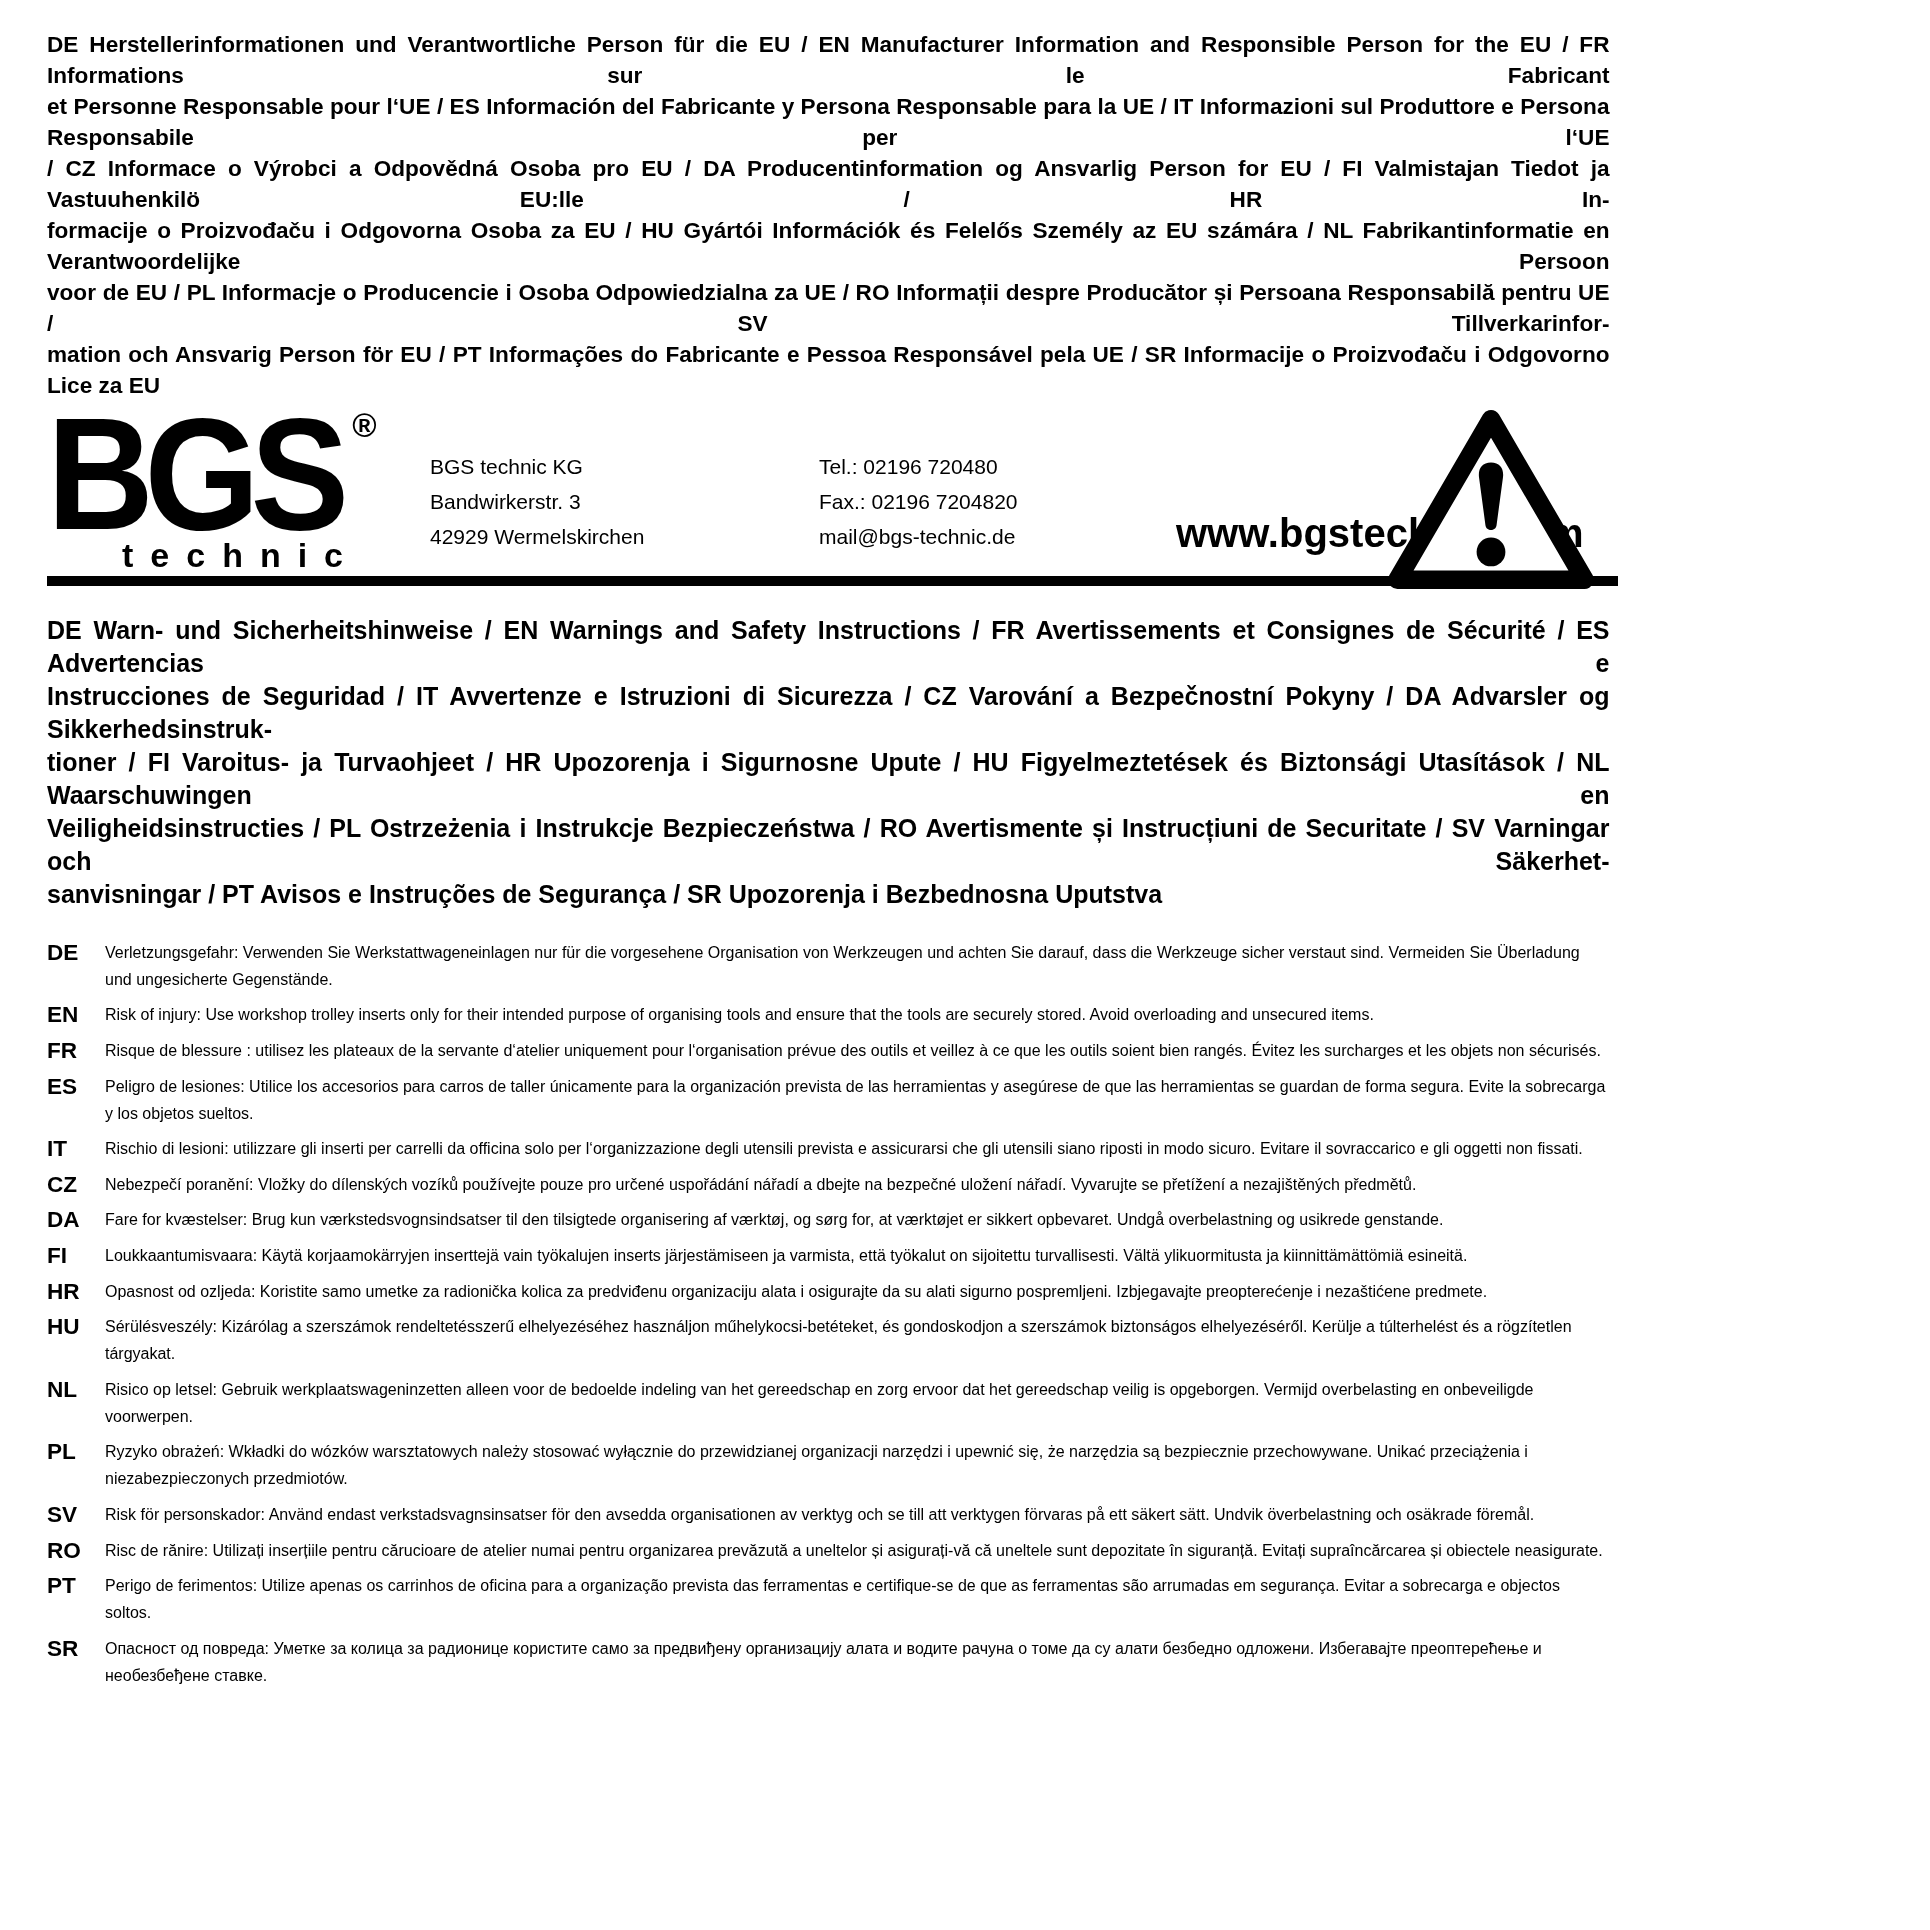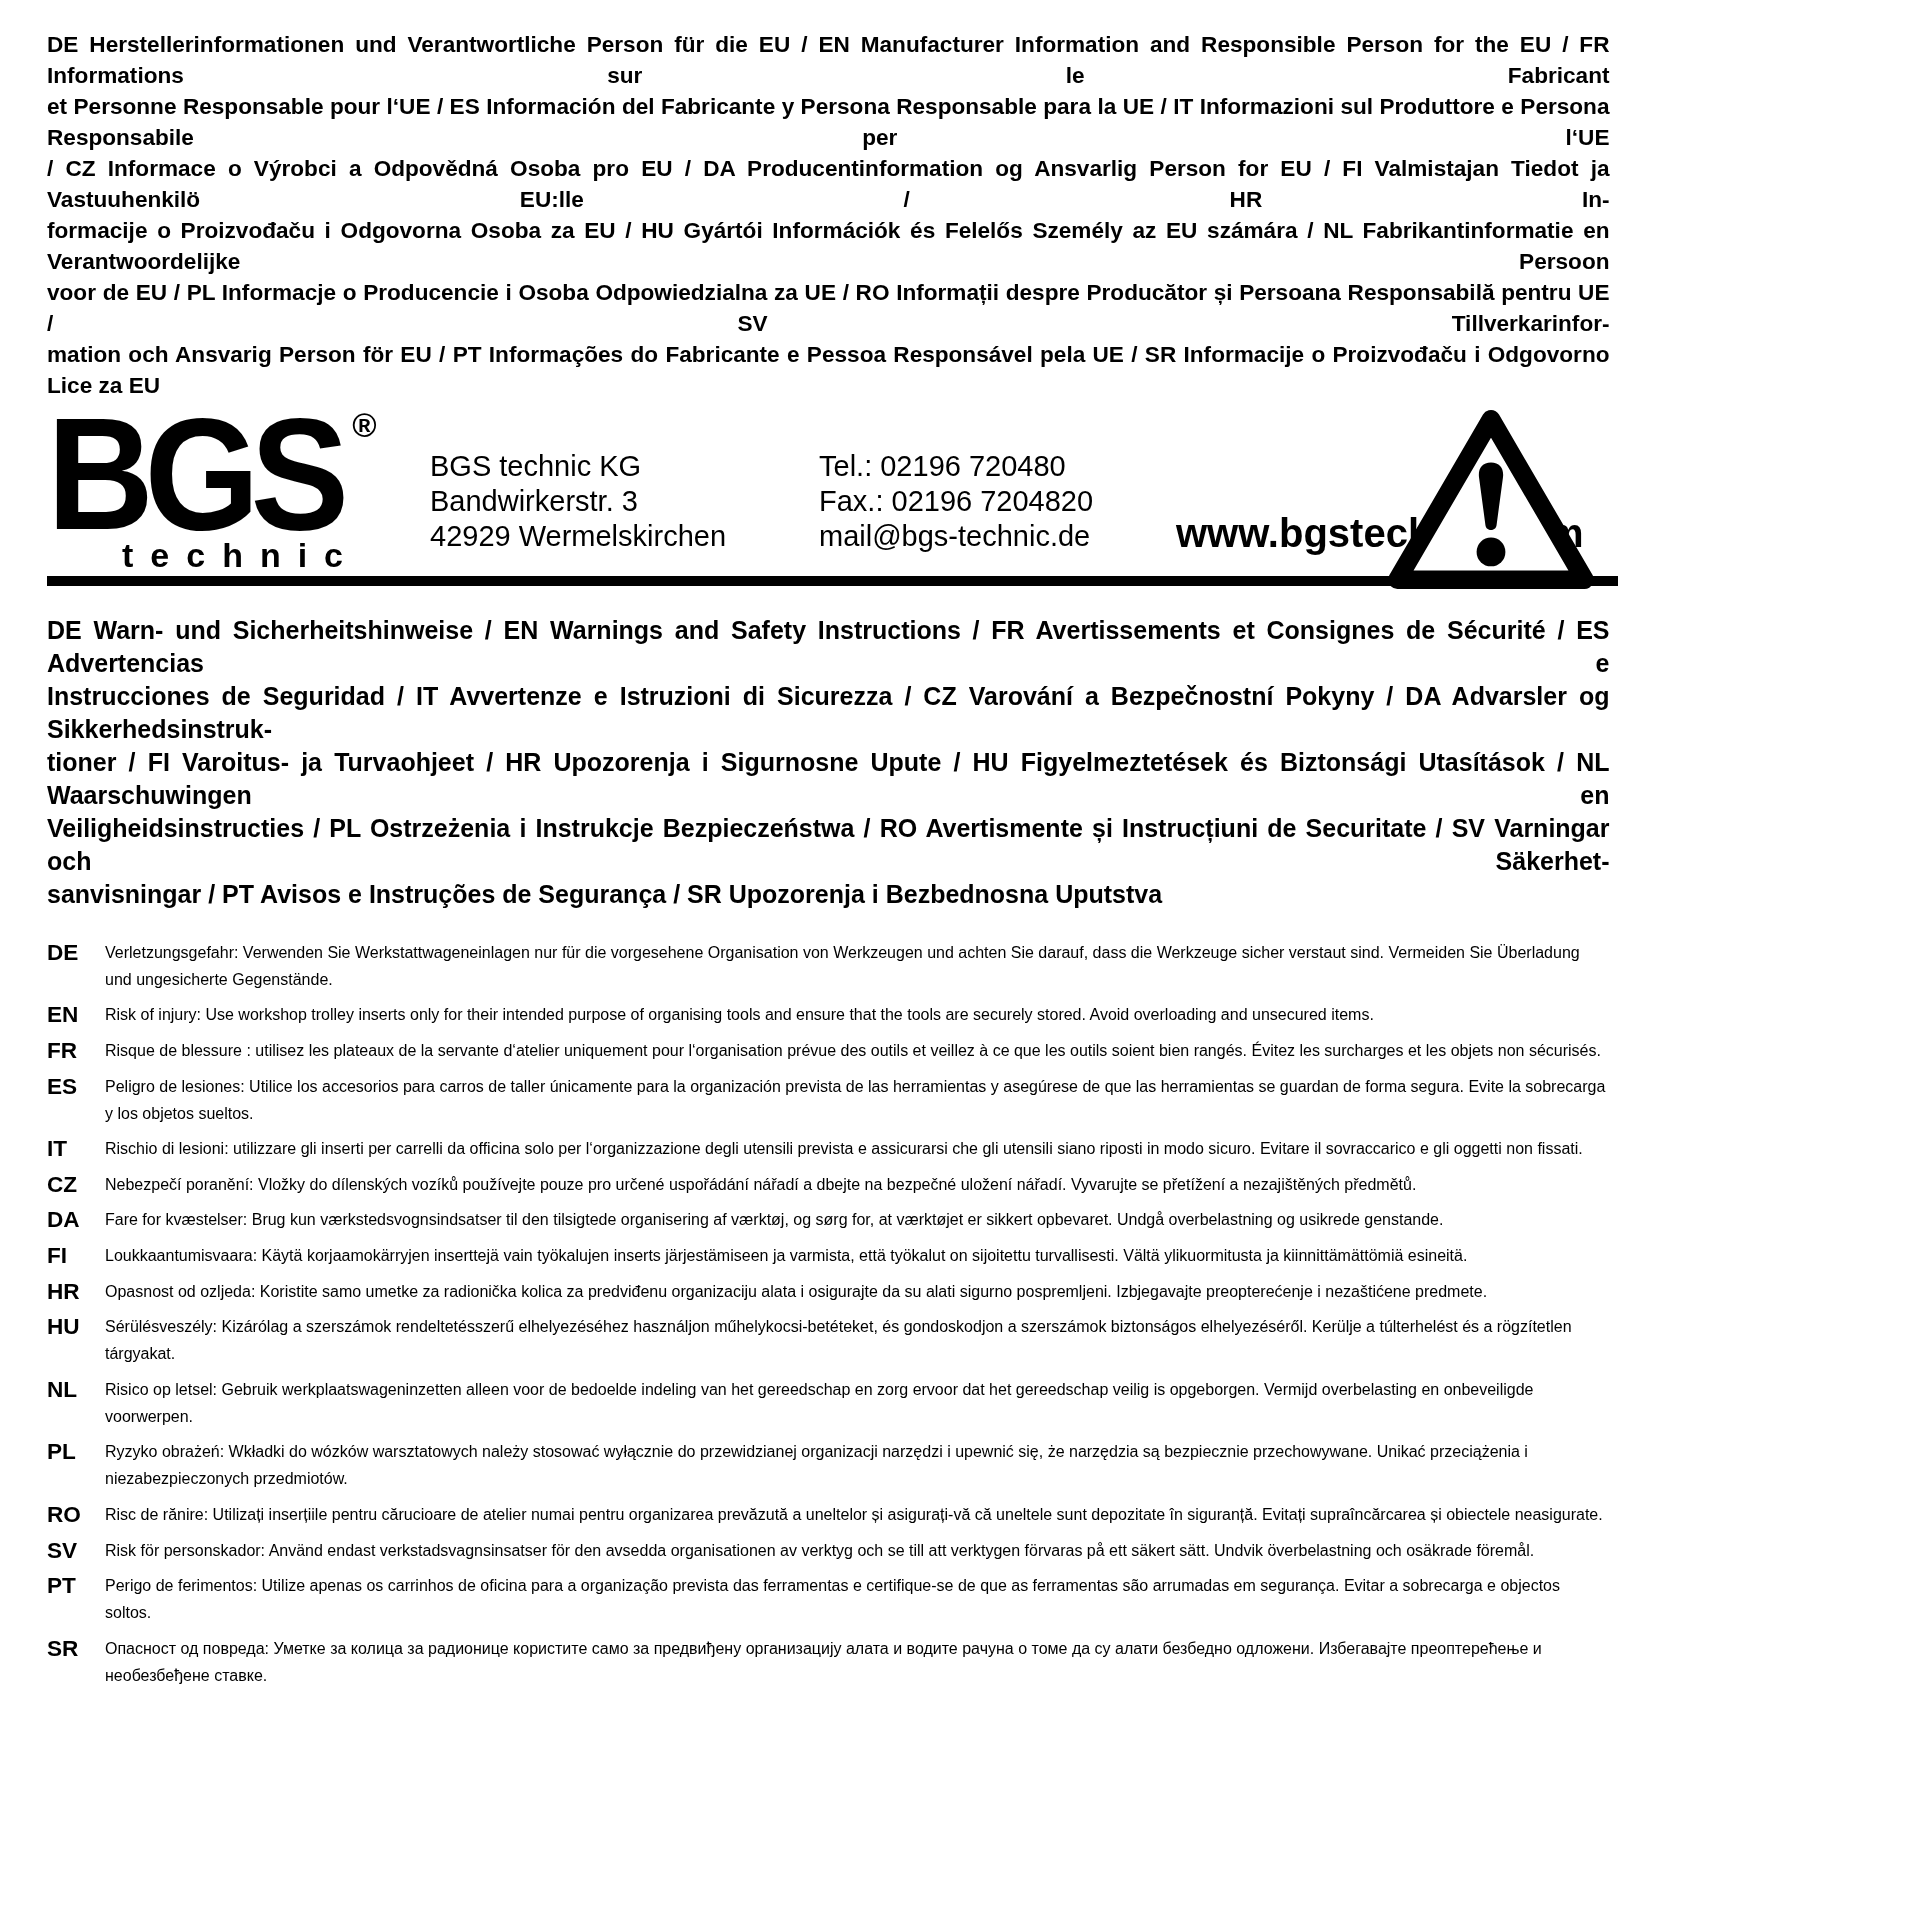--- a/index.html
+++ b/index.html
@@ -14,21 +14,21 @@
   .header-block{padding-top:29px;font-weight:bold;font-size:22.6px;line-height:31px;}
   .jline{text-align:justify;text-align-last:justify;text-justify:inter-word;white-space:normal;}
   .jblock div.jline:last-of-type{text-align-last:left;}
 
   
   .brand-row{position:relative;height:167px;margin-top:7.8px;}
   .logo{position:absolute;left:0;top:1.6px;line-height:1;}
   .logo-main{font-size:148px;font-weight:bold;letter-spacing:-9.3px;line-height:117px;display:inline-block;transform:scaleY(1.08);transform-origin:top left;}
   .logo-reg{font-size:33px;font-weight:bold;vertical-align:top;position:relative;top:-1.6px;left:12.5px;letter-spacing:0;}
   .logo-sub{font-size:34px;font-weight:bold;letter-spacing:17px;margin-top:11px;margin-left:75px;line-height:1;}
-  .address,.contact{position:absolute;top:40px;font-size:29px;line-height:35px;}
+  .address,.contact{position:absolute;top:40px;font-size:21px;line-height:35px;}
   .address{left:383px;}
   .contact{left:772px;}
   .website{position:absolute;left:1129px;top:102px;font-size:40px;font-weight:bold;letter-spacing:0;}
   .triangle{position:absolute;right:15.6px;top:0;width:206px;height:181px;}
   .triangle svg{display:block;width:100%;height:100%;}
 
   .rule{height:10px;background:#000;width:1571px;margin-top:0;}
 
   
   .section-heading{margin-top:28px;font-weight:bold;font-size:25px;line-height:33px;}
@@ -135,26 +135,26 @@
       </div>
       <div class="warning-item">
         <div class="warning-code">NL</div>
         <div class="warning-text">Risico op letsel: Gebruik werkplaatswageninzetten alleen voor de bedoelde indeling van het gereedschap en zorg ervoor dat het gereedschap veilig is opgeborgen. Vermijd overbelasting en onbeveiligde voorwerpen.</div>
       </div>
       <div class="warning-item">
         <div class="warning-code">PL</div>
         <div class="warning-text">Ryzyko obrażeń: Wkładki do wózków warsztatowych należy stosować wyłącznie do przewidzianej organizacji narzędzi i upewnić się, że narzędzia są bezpiecznie przechowywane. Unikać przeciążenia i niezabezpieczonych przedmiotów.</div>
       </div>
       <div class="warning-item">
+        <div class="warning-code">SV</div>
+        <div class="warning-text">Risk för personskador: Använd endast verkstadsvagnsinsatser för den avsedda organisationen av verktyg och se till att verktygen förvaras på ett säkert sätt. Undvik överbelastning och osäkrade föremål.</div>
+      </div>
+      <div class="warning-item">
         <div class="warning-code">RO</div>
         <div class="warning-text">Risc de rănire: Utilizați inserțiile pentru cărucioare de atelier numai pentru organizarea prevăzută a uneltelor și asigurați-vă că uneltele sunt depozitate în siguranță. Evitați supraîncărcarea și obiectele neasigurate.</div>
-      </div>
-      <div class="warning-item">
-        <div class="warning-code">SV</div>
-        <div class="warning-text">Risk för personskador: Använd endast verkstadsvagnsinsatser för den avsedda organisationen av verktyg och se till att verktygen förvaras på ett säkert sätt. Undvik överbelastning och osäkrade föremål.</div>
       </div>
       <div class="warning-item">
         <div class="warning-code">PT</div>
         <div class="warning-text">Perigo de ferimentos: Utilize apenas os carrinhos de oficina para a organização prevista das ferramentas e certifique-se de que as ferramentas são arrumadas em segurança. Evitar a sobrecarga e objectos soltos.</div>
       </div>
       <div class="warning-item">
         <div class="warning-code">SR</div>
         <div class="warning-text">Опасност од повреда: Уметке за колица за радионице користите само за предвиђену организацију алата и водите рачуна о томе да су алати безбедно одложени. Избегавајте преоптерећење и необезбеђене ставке.</div>
       </div>
   </div>

